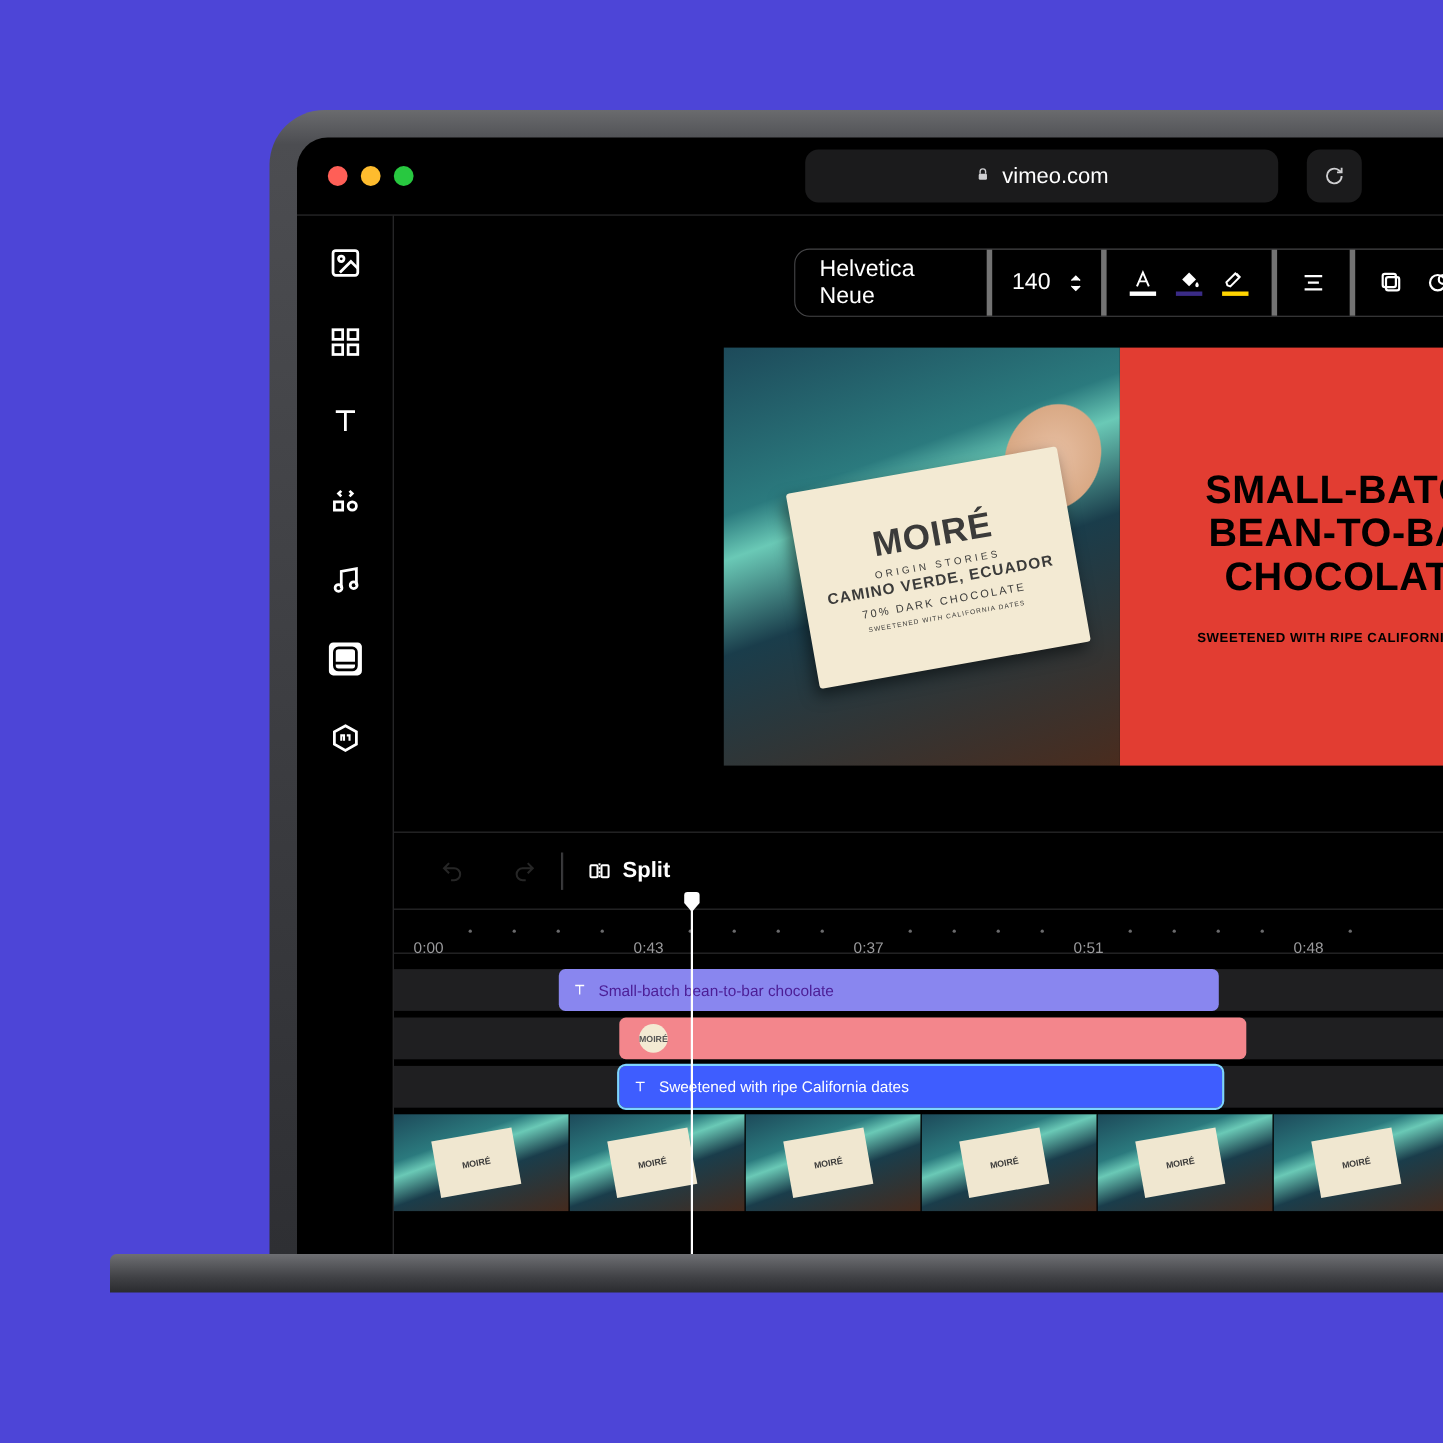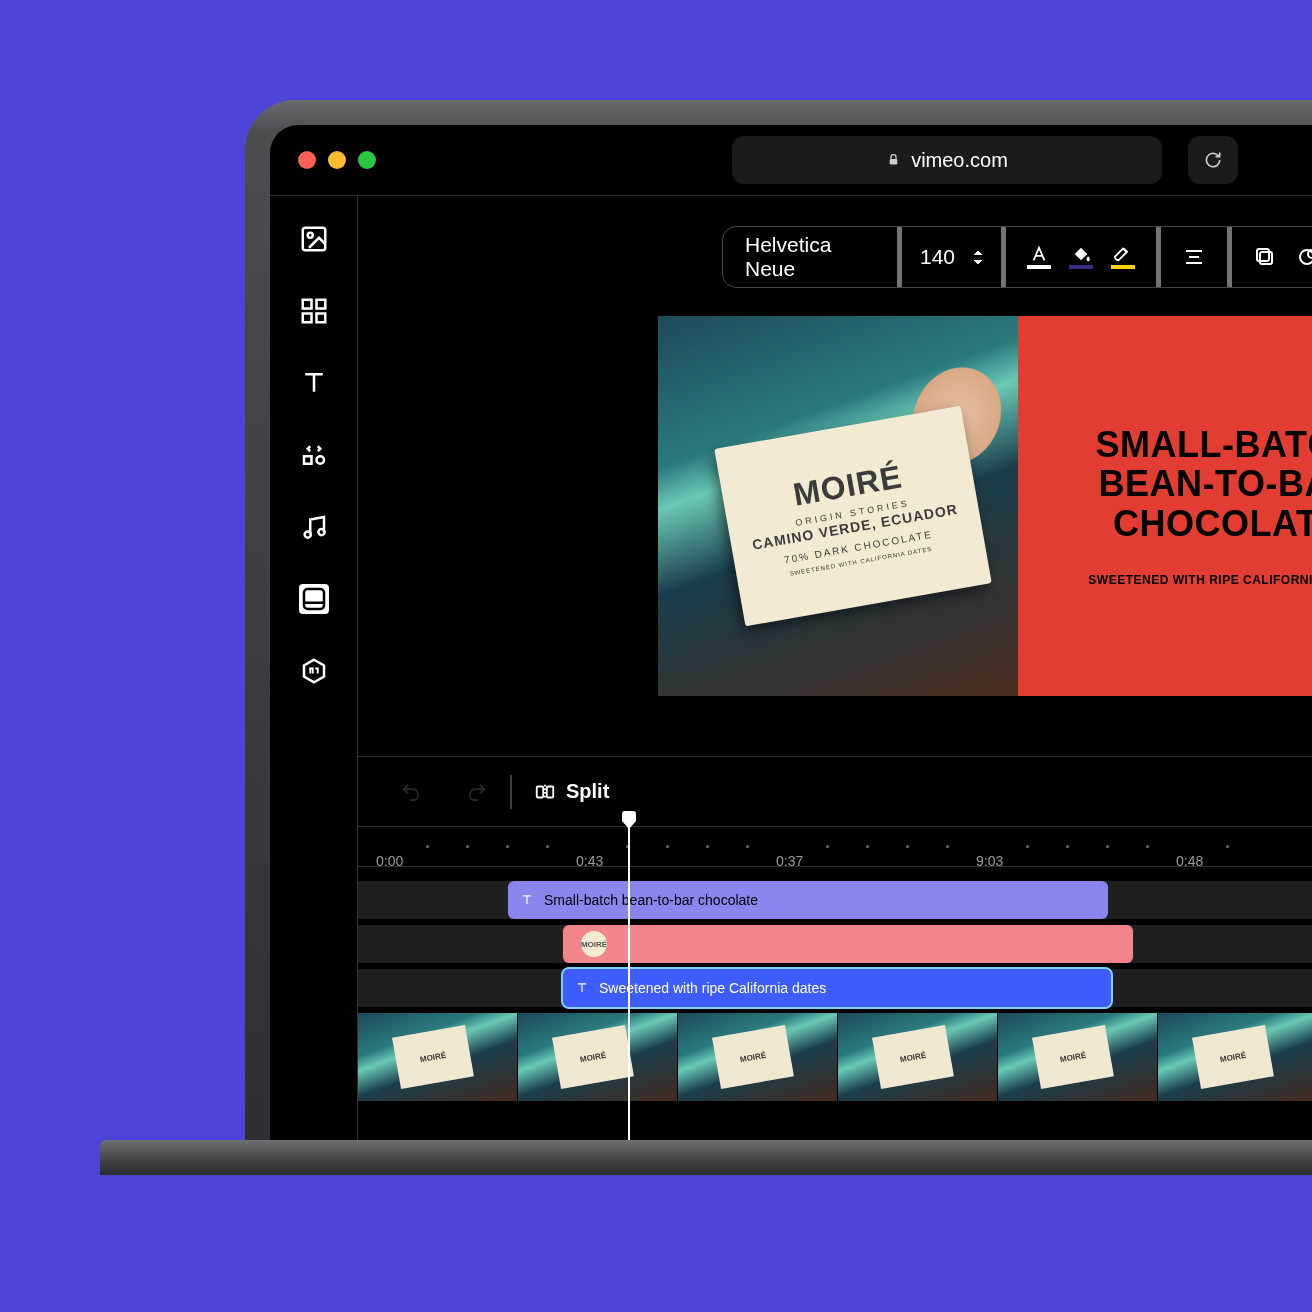--- a/index.html
+++ b/index.html
@@ -58,21 +58,21 @@
 .faded{opacity:.15}
 
 .ruler{height:40px;border-bottom:1px solid #2f2f31;position:relative;color:#9a9a9c;font-size:14px}
 .ruler .mark{position:absolute;top:26px}
 .ruler .tick{position:absolute;top:18px;width:3px;height:3px;background:#6a6a6c;border-radius:50%}
 
 .tracks{position:absolute;top:110px;left:0;right:0;bottom:0;padding-top:8px}
 .track{height:38px;margin:6px 0;background:#1f1f21;border-radius:0;position:relative}
 .clip{position:absolute;top:0;height:100%;border-radius:6px;display:flex;align-items:center;padding:0 12px;font-size:14px;color:#fff;gap:10px;overflow:hidden;cursor:pointer}
 .clip svg{width:14px;height:14px;stroke:#fff;fill:none;stroke-width:2}
-.clip.purple{background:#8986ef;color:#000000}
+.clip.purple{background:#8986ef;color:#4c1d95}
 .clip.pink{background:#f3868c}
 .clip.blue{background:#3e5dff;outline:2px solid #7ed4ff;border-radius:6px}
 .thumbclip{position:absolute;top:0;height:100%;left:0;right:0;display:flex}
 .thumb{flex:0 0 160px;height:100%;background:linear-gradient(160deg,#1d4a5a 0%,#2b7a7e 30%,#6ac9b6 40%,#1a3d4b 58%,#452a1d 100%);border-right:1px solid #000;position:relative;overflow:hidden}
 .thumb .mini{position:absolute;left:38px;top:18px;width:74px;height:52px;background:#f0e7d0;transform:rotate(-10deg);font-size:8px;font-weight:800;display:flex;align-items:center;justify-content:center;color:#3a3a39}
 .avatar{width:26px;height:26px;border-radius:50%;background:#f3ead3;display:flex;align-items:center;justify-content:center;color:#555;font-size:8px;font-weight:700;margin-left:6px}
 
 .playhead{position:absolute;left:270px;top:-8px;width:2px;height:370px;background:#fff;z-index:5}
 .playhead::before{content:'';position:absolute;top:-8px;left:-6px;width:14px;height:10px;background:#fff;border-radius:3px 3px 0 0}
 .playhead::after{content:'';position:absolute;top:2px;left:-6px;border-left:7px solid transparent;border-right:7px solid transparent;border-top:8px solid #fff}
@@ -264,21 +264,21 @@
                 </svg>
               <span>Split</span>
             </div>
           </div>
 
           <div class="ruler">
             <div class="playhead"></div>
             <span class="mark" style="left:18px">0:00</span>
             <span class="mark" style="left:218px">0:43</span>
             <span class="mark" style="left:418px">0:37</span>
-            <span class="mark" style="left:618px">9:03</span>
+            <span class="mark" style="left:618px">0:51</span>
             <span class="mark" style="left:818px">0:48</span>
             <span class="tick" style="left:68px"></span>
               <span class="tick" style="left:108px"></span>
               <span class="tick" style="left:148px"></span>
               <span class="tick" style="left:188px"></span>
             <span class="tick" style="left:268px"></span>
               <span class="tick" style="left:308px"></span>
               <span class="tick" style="left:348px"></span>
               <span class="tick" style="left:388px"></span>
             <span class="tick" style="left:468px"></span>

